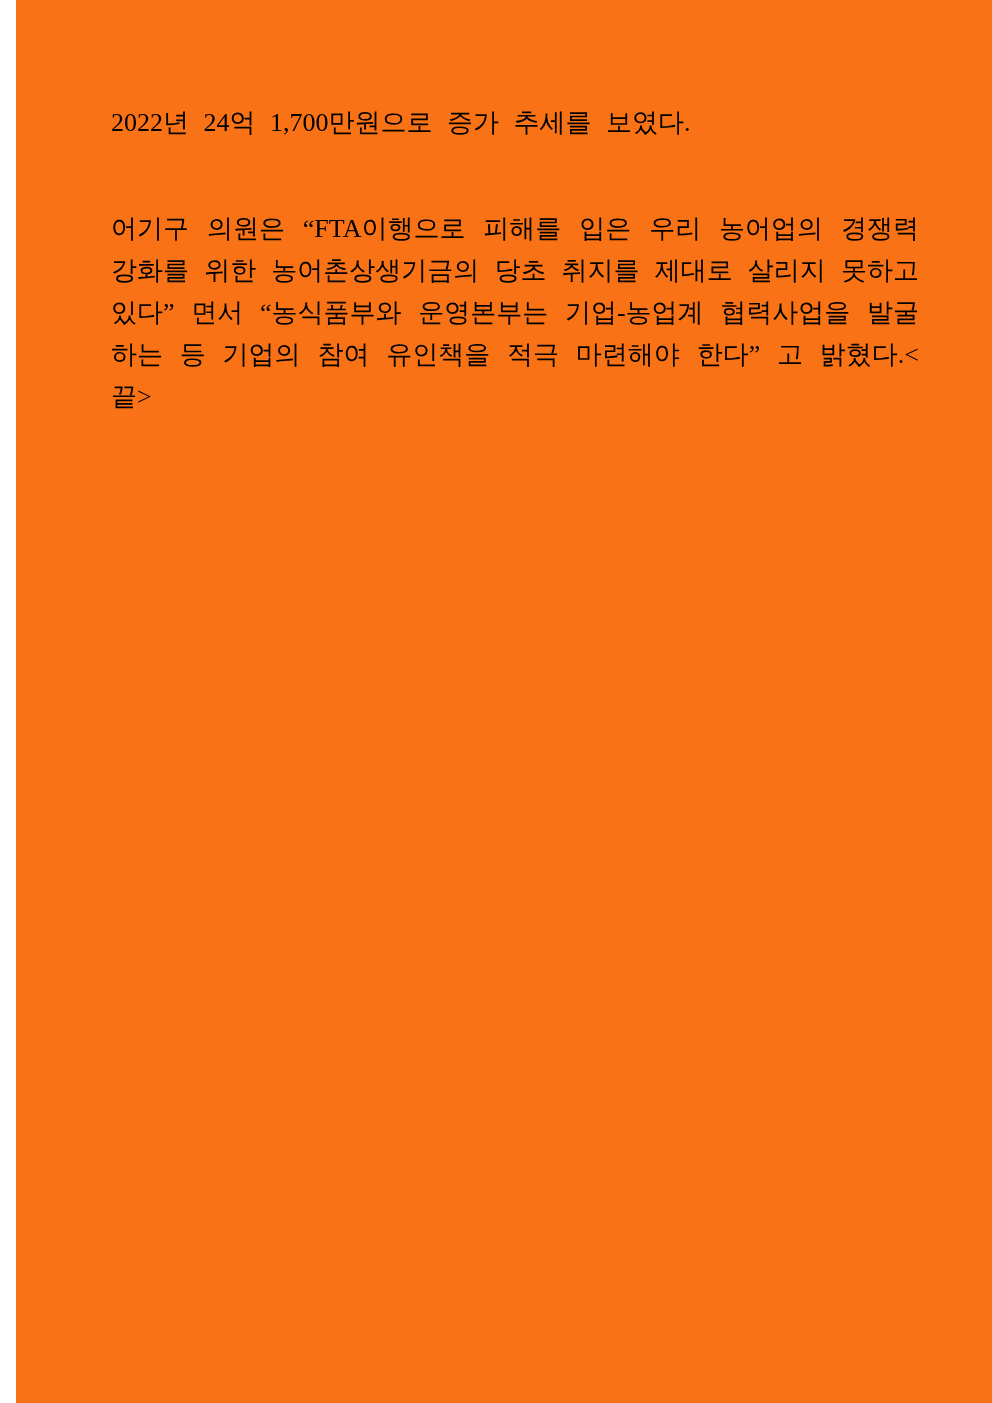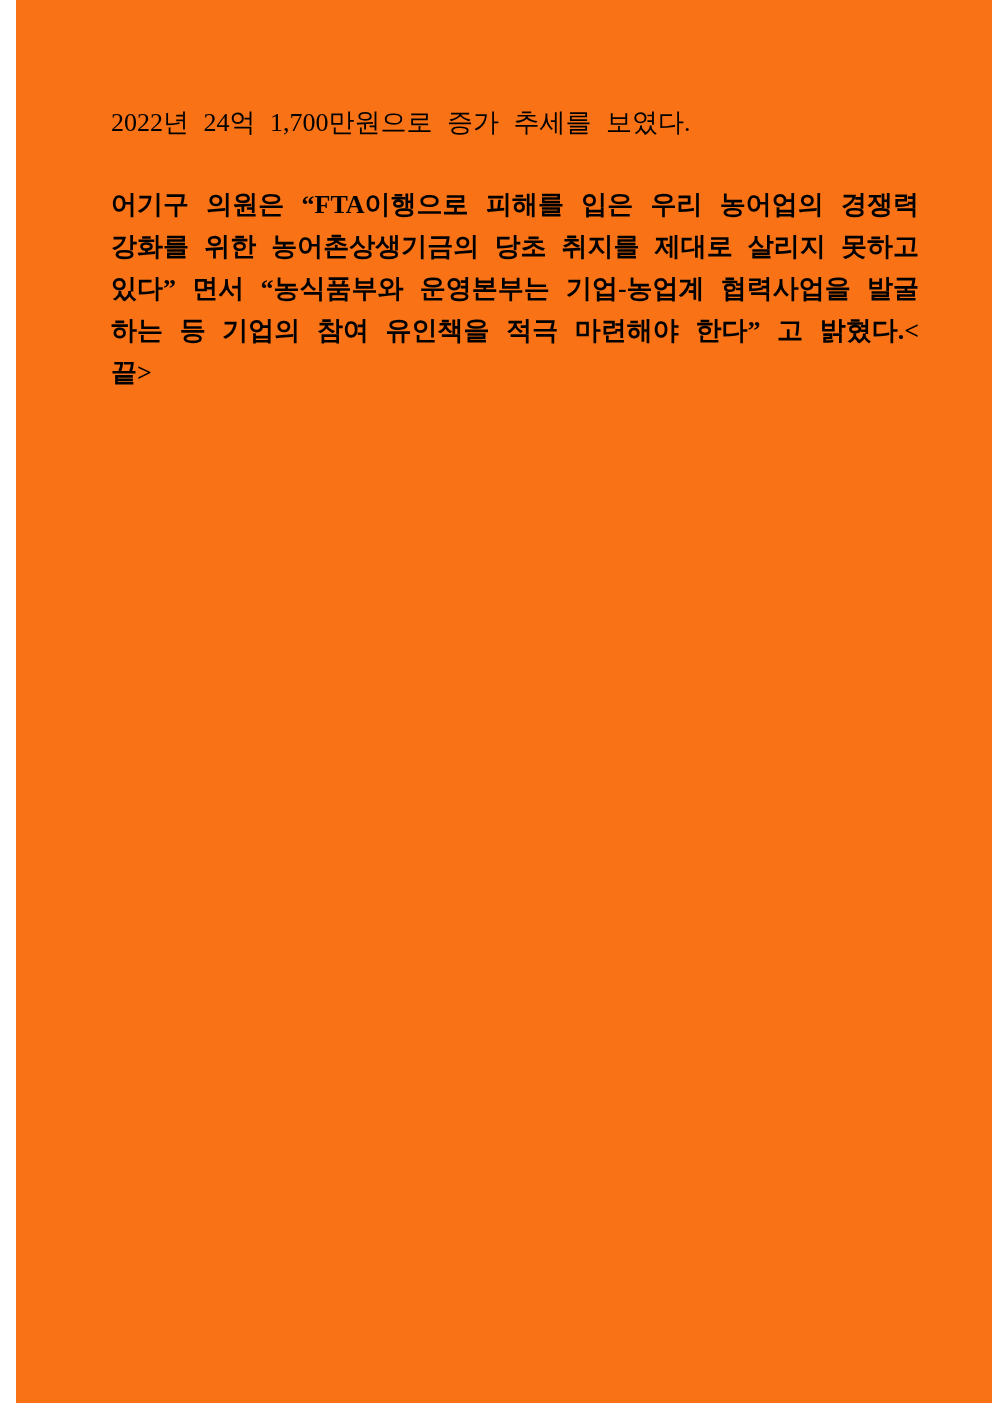--- a/index.html
+++ b/index.html
@@ -35,22 +35,21 @@
       line-height: 42px;
       color: #000000;
       text-align: justify;
       word-break: break-all;
       word-spacing: 8px;
     }
     .para.single-line {
       text-align: left;
     }
     .para + .para {
-      margin-top: 40px;
-      font-weight: bold;
+      margin-top: 64px;
     }
   </style>
 </head>
 <body>
 
 <div class="page">
   <div class="content">
     <p class="para single-line">2022년 24억 1,700만원으로 증가 추세를 보였다.</p>
     <p class="para">어기구 의원은  “FTA이행으로 피해를 입은 우리 농어업의 경쟁력 강화를 위한 농어촌상생기금의 당초 취지를 제대로 살리지 못하고 있다” 면서  “농식품부와 운영본부는 기업-농업계 협력사업을 발굴하는 등 기업의 참여 유인책을 적극 마련해야 한다” 고 밝혔다.&lt;끝&gt;</p>
   </div>

